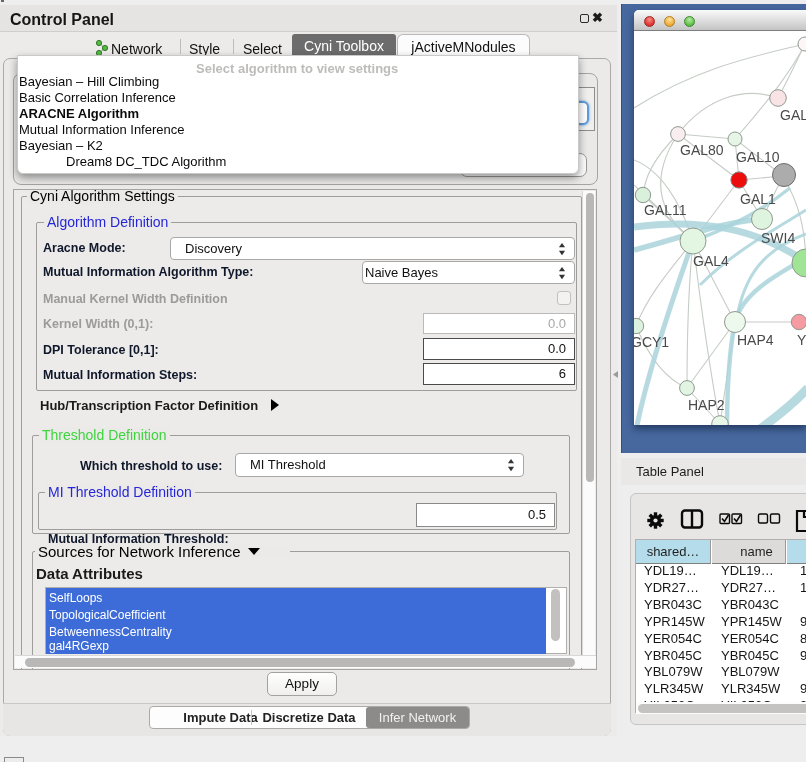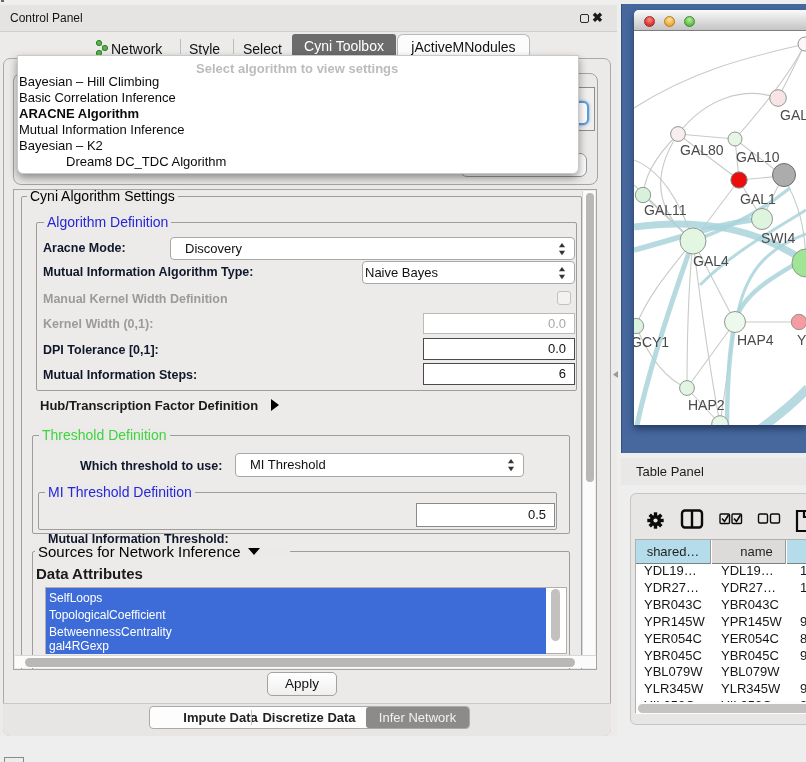--- a/index.html
+++ b/index.html
@@ -3,21 +3,21 @@
 <meta charset="utf-8">
 <style>
 * { margin:0; padding:0; box-sizing:border-box; }
 html,body { width:806px; height:762px; overflow:hidden; }
 body { font-family:"Liberation Sans", sans-serif; background:#efeeee; position:relative; }
 .abs { position:absolute; }
 
 
 #win { left:0; top:5px; width:617px; height:731px; background:#ECEBEA; }
 #titlebar { left:0; top:0; width:617px; height:27px; background:#E5E4E2; border-bottom:1px solid #CFCECC; }
-#titletext { left:10px; top:6px; font-size:12px; color:#151515; }
+#titletext { left:10px; top:6px; font-size:16px; color:#151515;font-weight:bold; }
 #floatbtn { left:580px; top:9px; width:9px; height:9px; border:1.5px solid #2a2a2a; border-radius:2px; }
 #closebtn { left:592px; top:5px; font-size:13px; font-weight:bold; color:#1a1a1a; }
 #container { left:3px; top:53px; width:608px; height:678px; border:1px solid #ABAAA9; border-radius:7px; background:#EBEAE9; }
 
 
 .tabtxt { top:32px; height:24px; line-height:24px; font-size:14px; color:#111; }
 .tabsep { top:34px; width:1px; height:15px; background:#BDBDBD; }
 #cynitab { left:292px; top:29px; width:104px; height:24px; background:#6C6C6C; border-radius:3px; color:#fff; font-size:14px; text-align:center; line-height:24px; }
 #jtab { left:397px; top:29px; width:133px; height:26px; background:#FCFCFC; border:1px solid #B9B9B9; border-bottom:none; border-radius:6px 6px 0 0; font-size:14px; text-align:center; line-height:25px; color:#111; }
 

